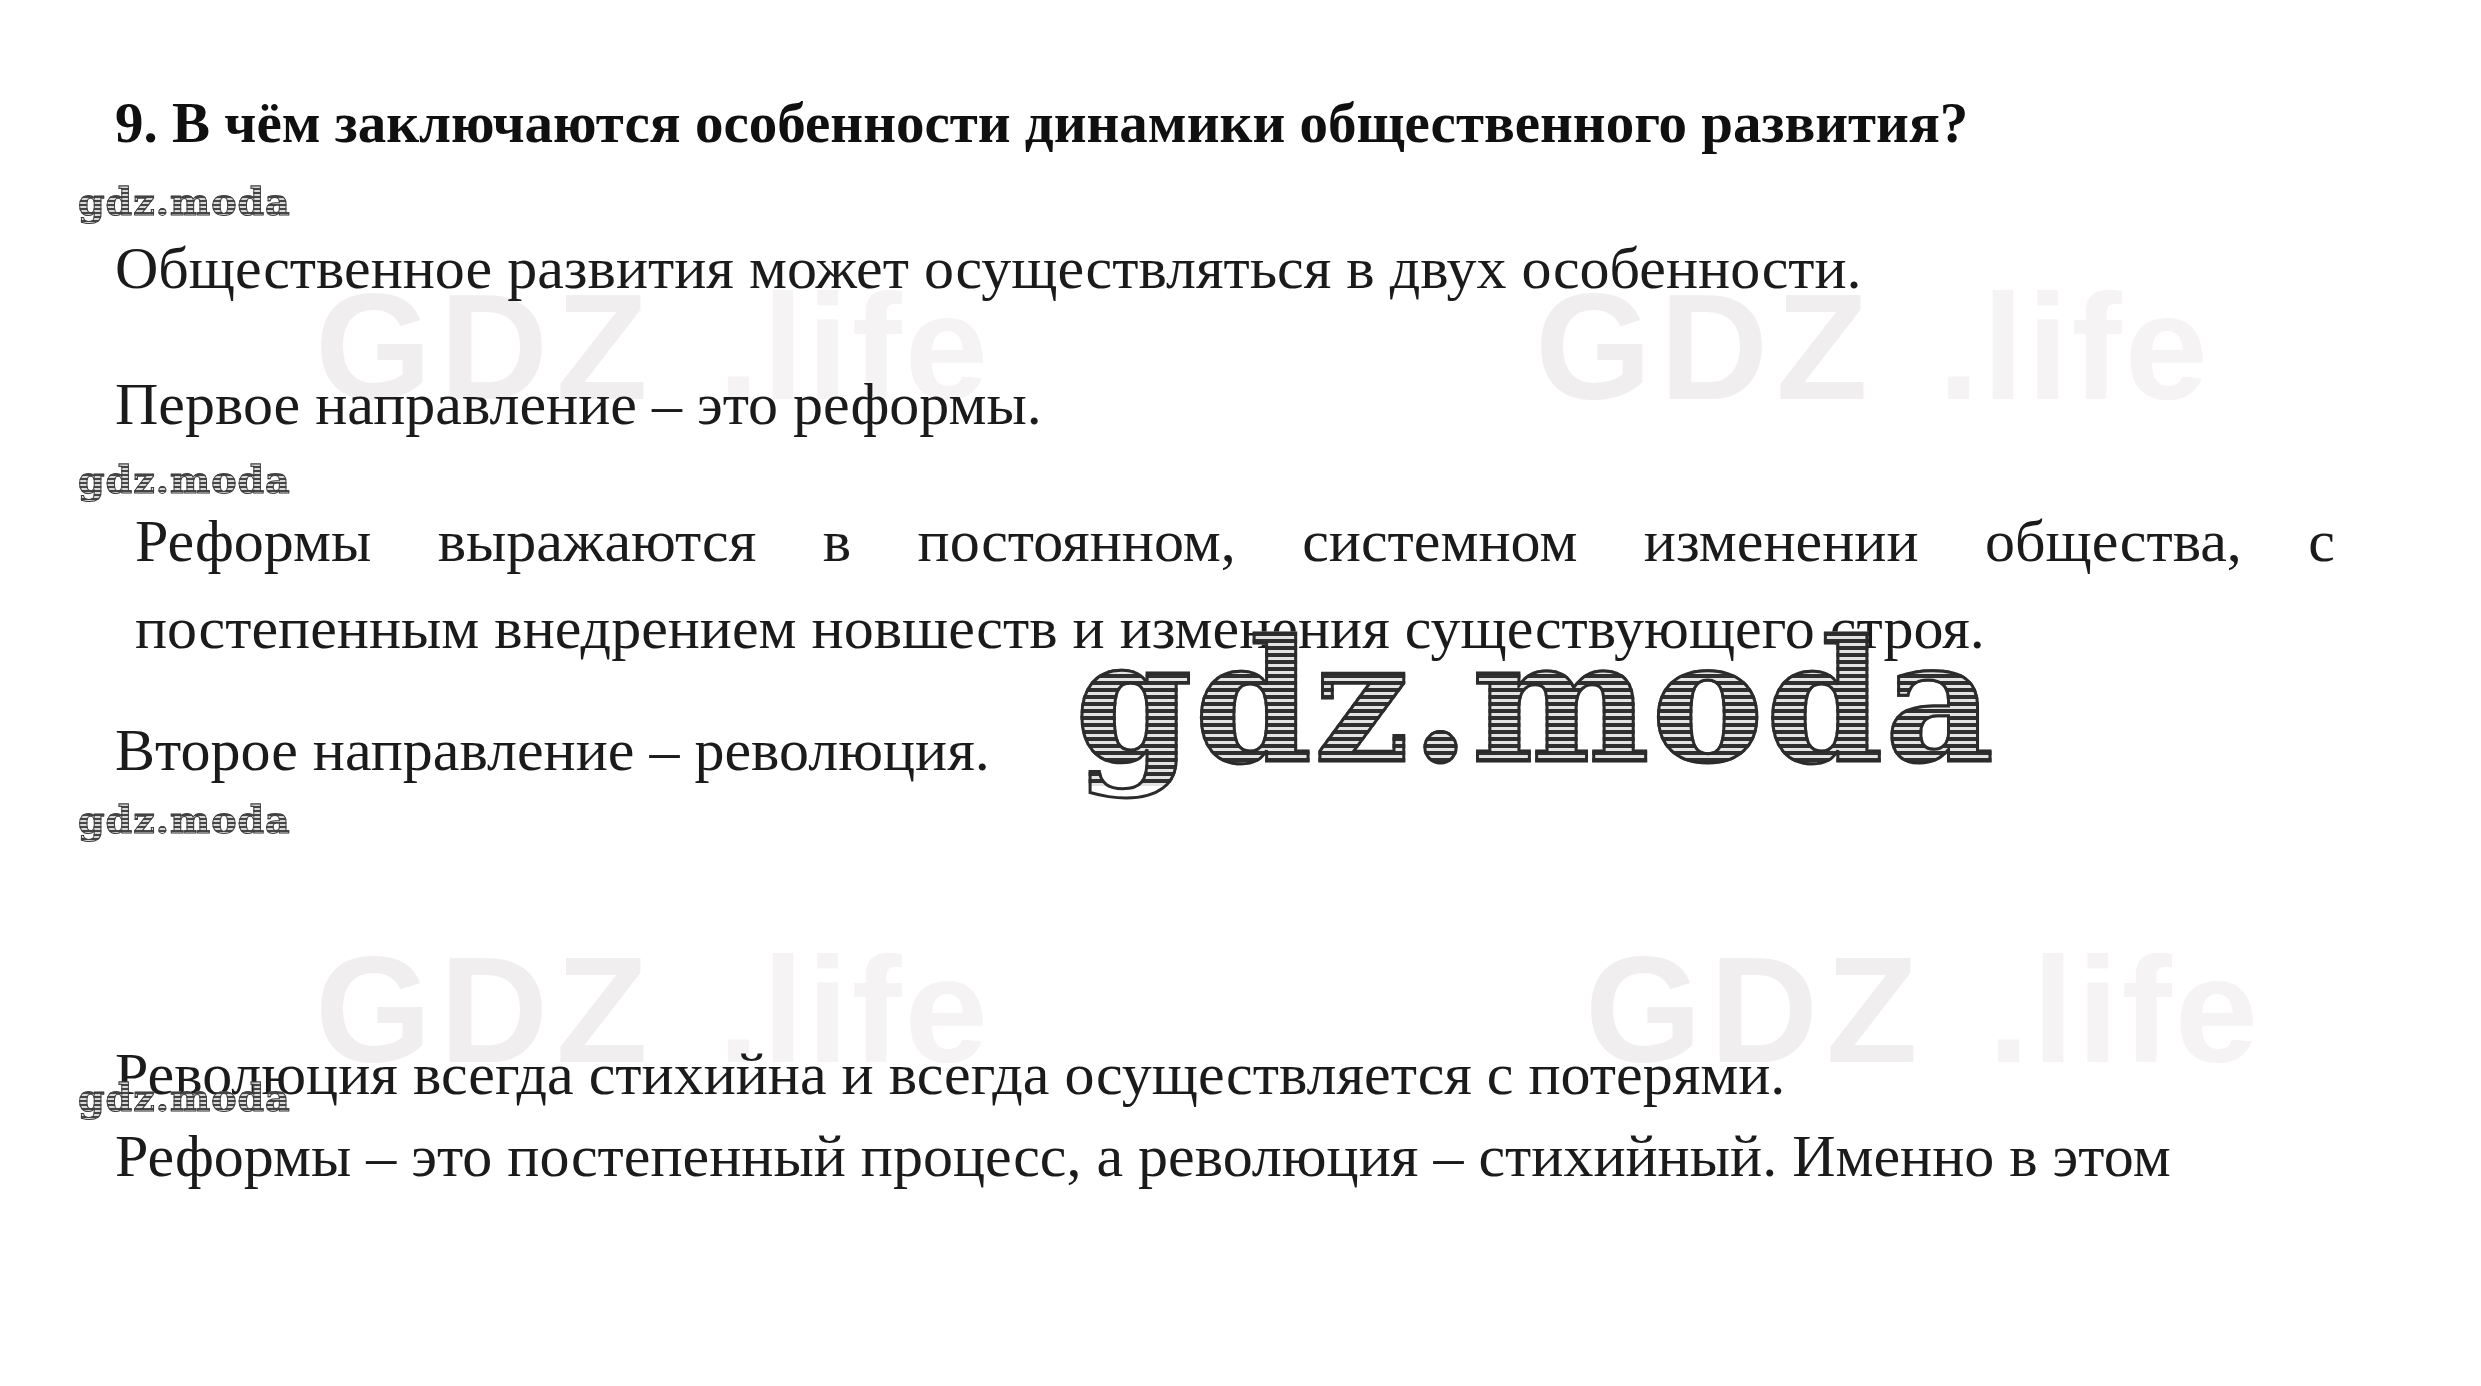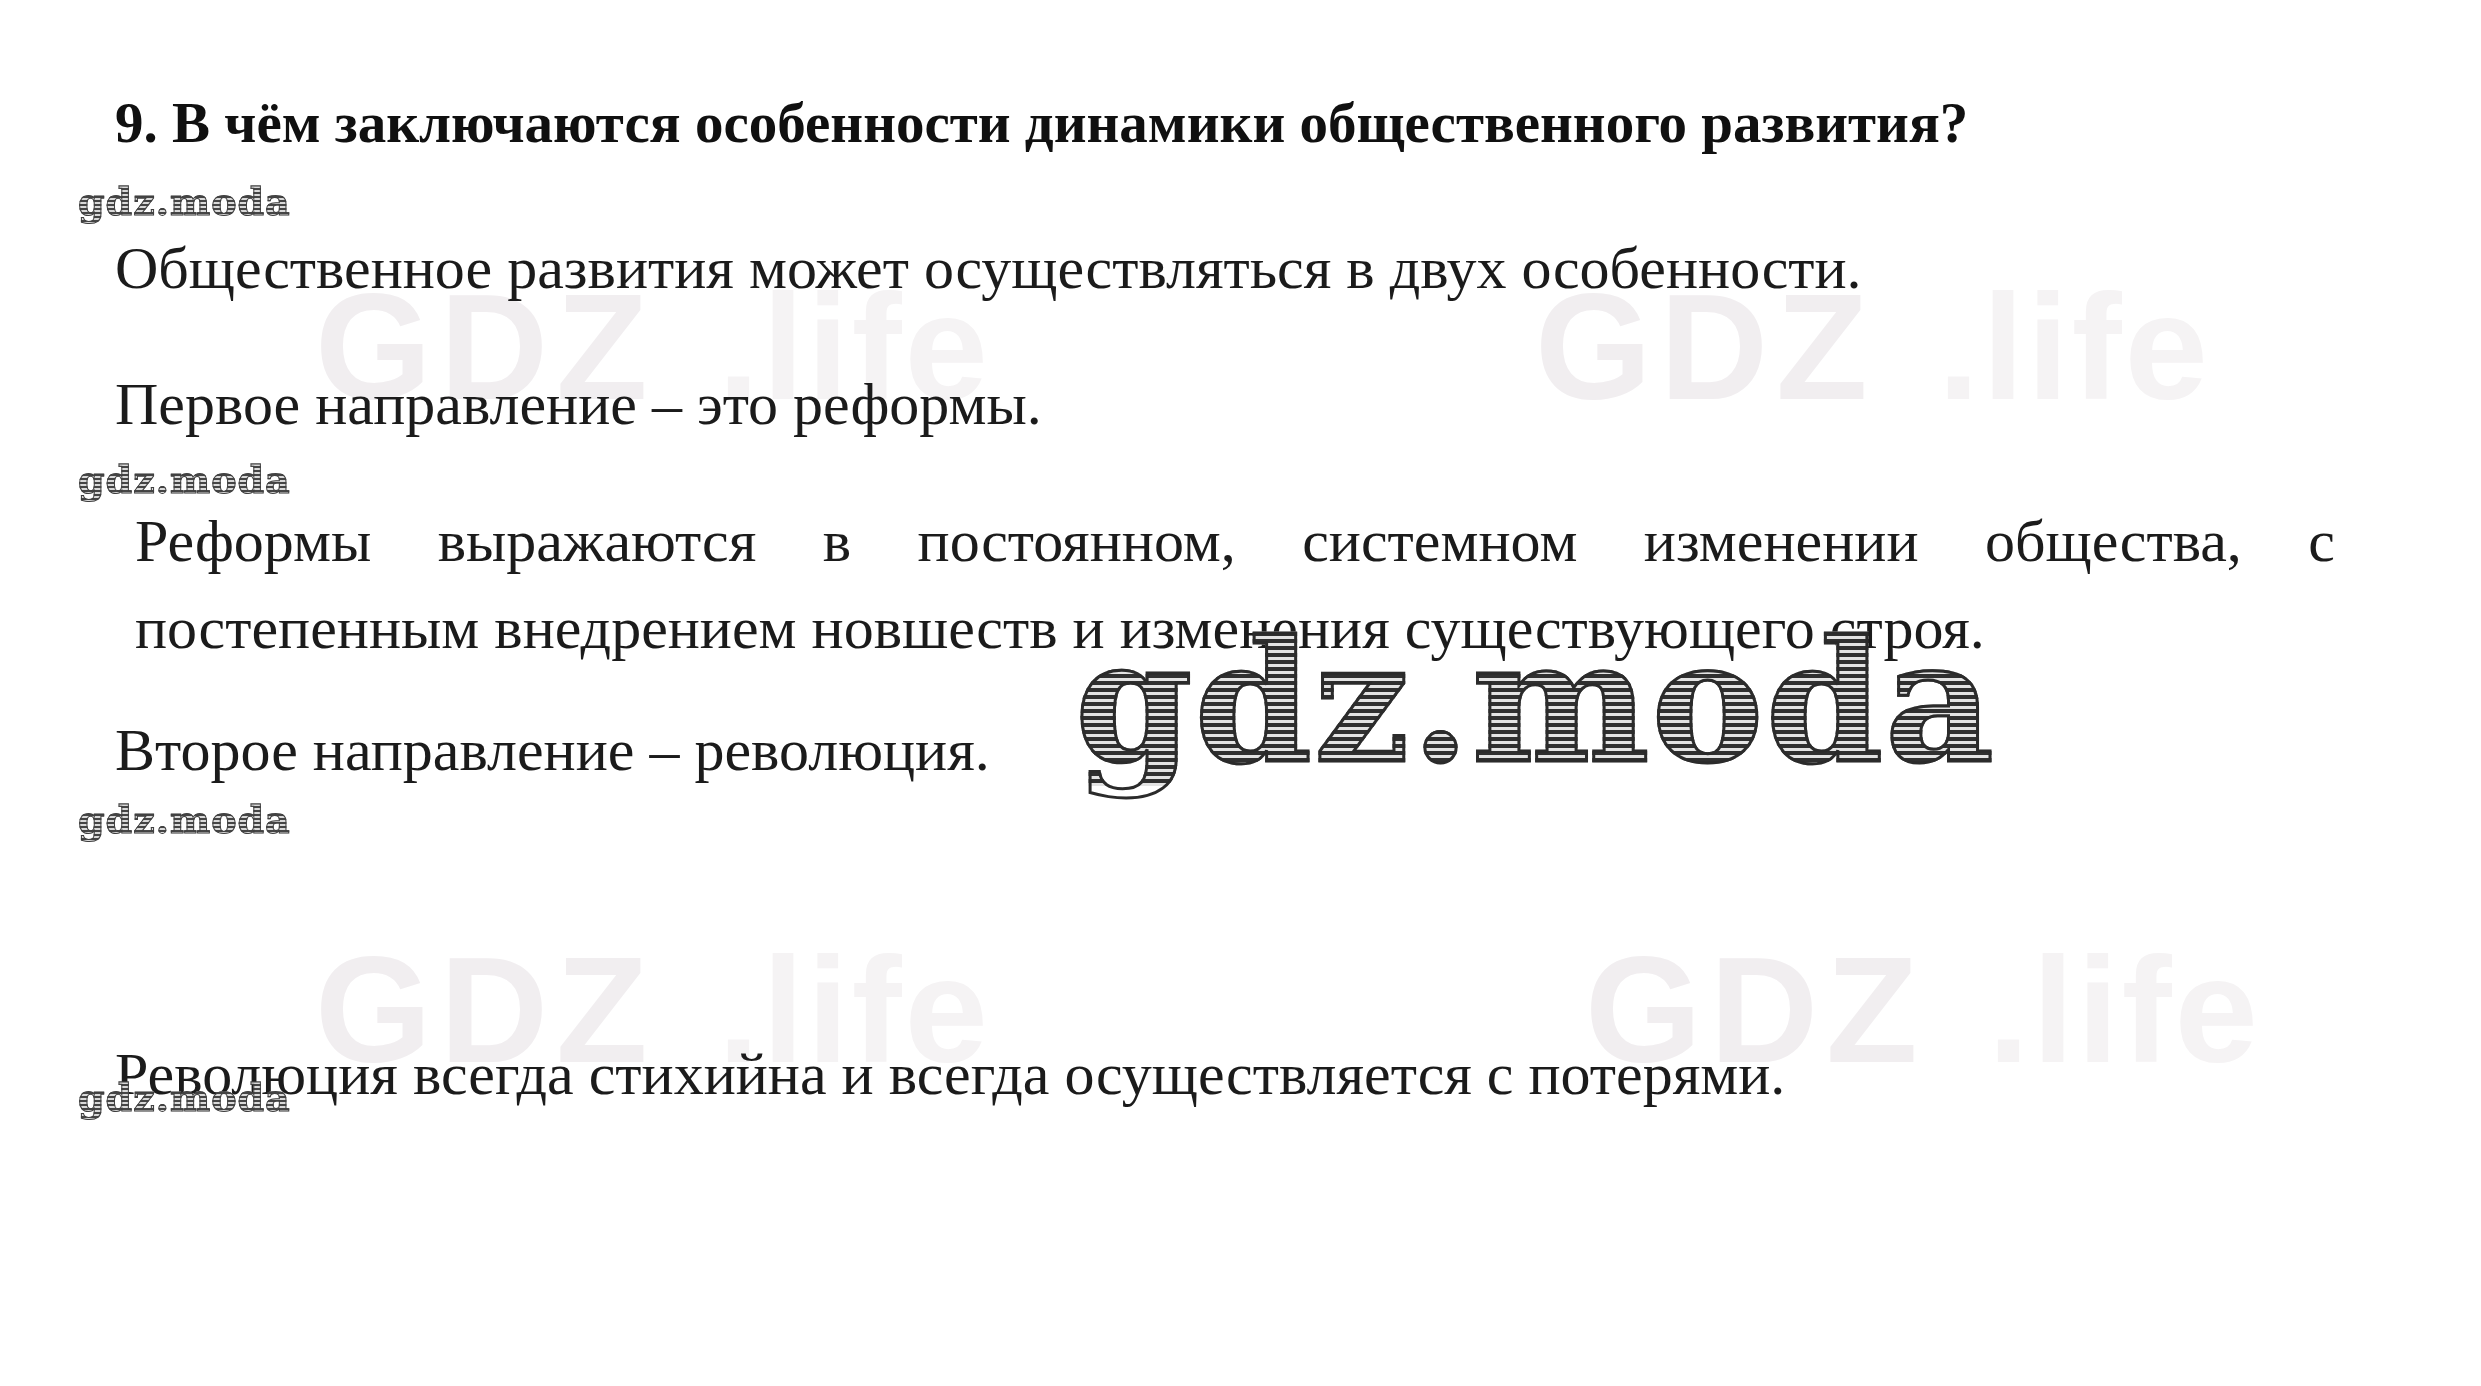--- a/index.html
+++ b/index.html
@@ -133,15 +133,16 @@
   <div class="wm-sketch wm-small" style="left:78px; top:798px;">gdz.moda</div>
 
 
   <div class="textblock" style="top:1032px;">
     <div class="line">Революция всегда стихийна и всегда осуществляется с потерями.</div>
   </div>
 
   <div class="wm-sketch wm-small" style="left:78px; top:1076px;">gdz.moda</div>
 
   <div class="textblock" style="top:1116px; line-height:81px;">
+    <div class="line">Реформы – это постепенный процесс, а революция – стихийный. Именно в этом</div>
   </div>
 
 </div>
 
 </body></html>

